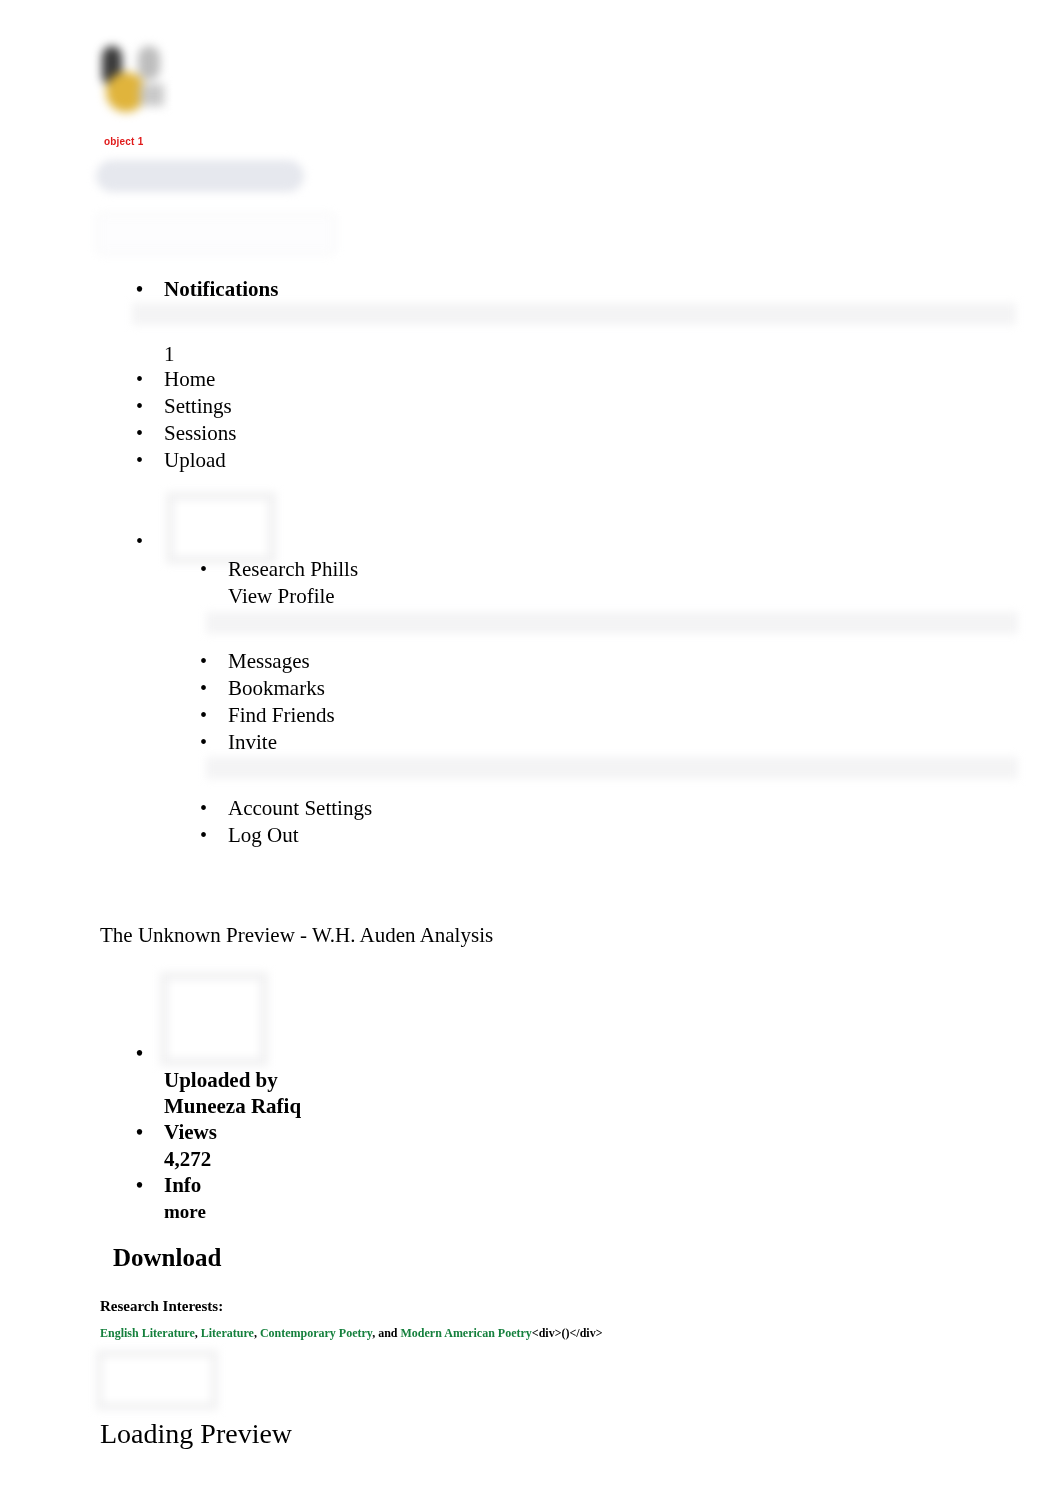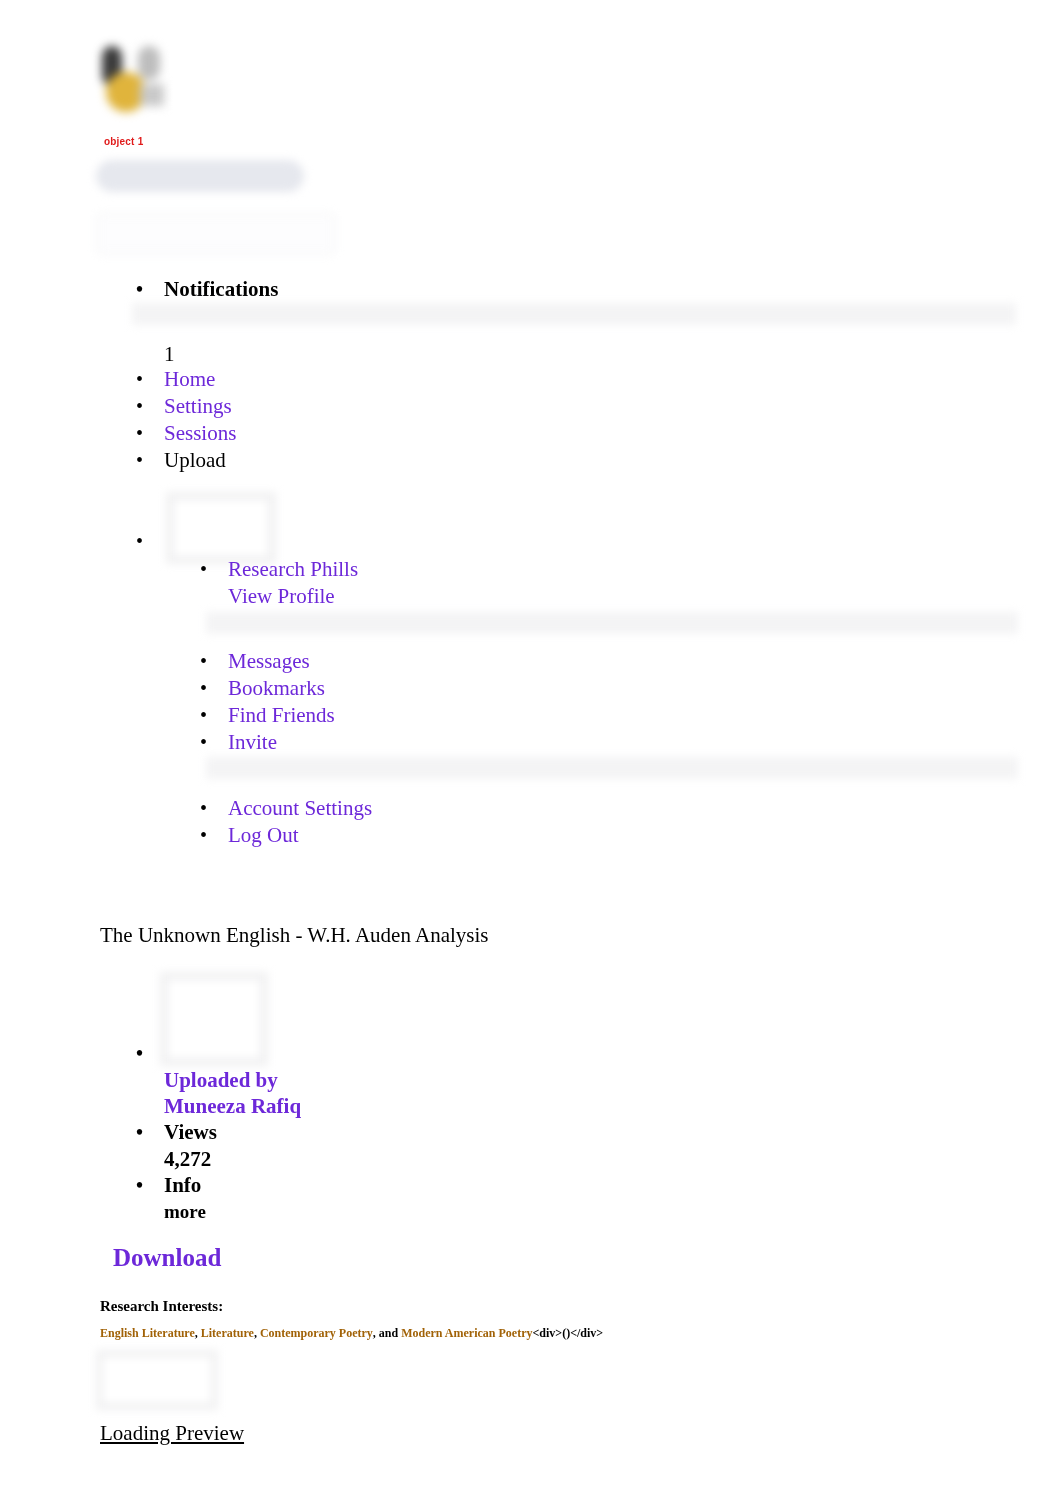--- a/index.html
+++ b/index.html
@@ -10,21 +10,21 @@
   body {
     width: 1062px;
     height: 1506px;
     position: relative;
     font-family: "Liberation Serif", "DejaVu Serif", serif;
     color: #000000;
     overflow: hidden;
   }
 
   a, .lnk {
-    color: #6d28d9;
+    color: #000000;
     text-decoration: none;
   }
 
   
   .logo-wrap {
     position: absolute;
     left: 96px;
     top: 40px;
     width: 76px;
     height: 84px;
@@ -172,30 +172,29 @@
     font-weight: bold;
     line-height: 16px;
   }
   #research-tags {
     left: 100px; top: 1325px;
     font-size: 12px;
     font-weight: bold;
     line-height: 16px;
     white-space: nowrap;
   }
-  #research-tags .tag { color: #a16207; font-family: Liberation Serif, serif; }
+  #research-tags .tag { color: #15803d; }
   #research-tags .sep { color: #000; }
   #research-tags .raw { color: #000; text-align: right; }
 
   
   #loading-preview {
     left: 100px; top: 1420px;
-    font-size: 21px;
-    line-height: 27px;
-    text-decoration: underline;
+    font-size: 28px;
+    line-height: 27px;
   }
 </style>
 </head>
 <body>
 
 <div class="logo-wrap">
   <div class="logo-img">
     <div class="logo-blob-a"></div>
     <div class="logo-blob-b"></div>
     <div class="logo-blob-c"></div>
@@ -268,21 +267,21 @@
 
 <ul id="account-links" class="abs">
   <li class="bullet-row">
     <span class="lnk">Account Settings</span>
   </li>
   <li class="bullet-row">
     <span class="lnk">Log Out</span>
   </li>
 </ul>
 
-<div id="doc-title" class="abs">The Unknown English - W.H. Auden Analysis</div>
+<div id="doc-title" class="abs">The Unknown Preview - W.H. Auden Analysis</div>
 
 <div class="ghost-box" style="left:160px; top:972px; width:92px; height:78px; border-width:8px;"></div>
 
 <ul id="doc-meta" class="abs">
   <li class="bullet-row">&nbsp;</li>
   <li class="sub">
     <span class="lnk">Uploaded by</span>
   </li>
   <li class="sub">
     <span class="lnk">Muneeza Rafiq</span>

